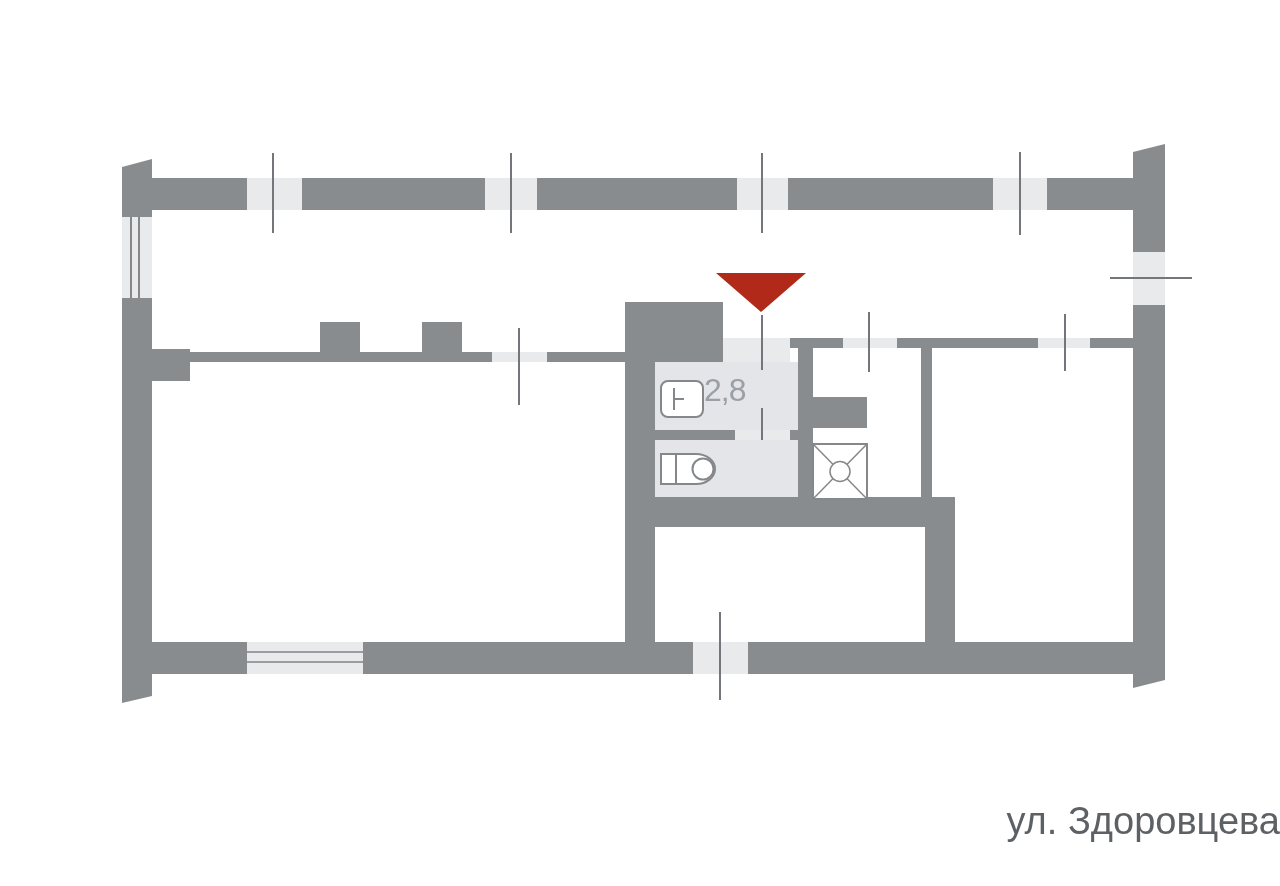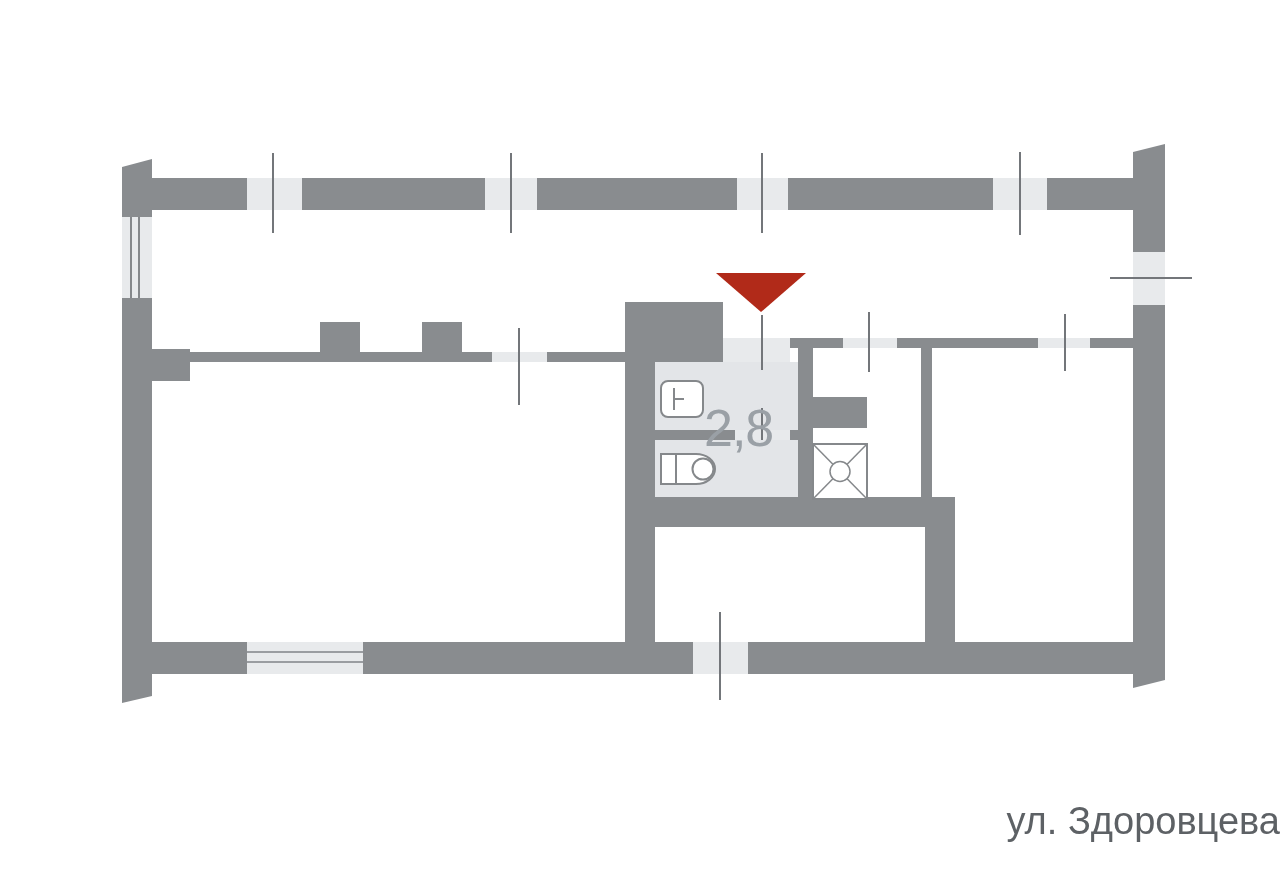--- a/index.html
+++ b/index.html
@@ -8,21 +8,21 @@
   .abs{position:absolute;}
   .wall{background:var(--wall);}
   .open{background:var(--opening);}
   .floor{background:var(--wet-floor);}
   .vtick{width:2px;background:var(--tick-line);}
   .htick{height:2px;background:var(--tick-line);}
   .mull{width:2px;background:var(--fixture-stroke);}
   .fline{height:2px;background:#9a9da1;}
   .fix-stroke{stroke:var(--fixture-stroke);}
   .entrance-fill{fill:var(--entrance-accent);}
-  .area-label{color:var(--area-text);font-size:52px;letter-spacing:-1px;line-height:1;margin-top:28px;}
+  .area-label{color:var(--area-text);font-size:32px;letter-spacing:-1px;line-height:1;}
   .caption{left:0;top:802px;width:100%;text-align:right;color:var(--caption-text);
            font-size:38px;line-height:1;}
 </style>
 </head>
 <body>
 
 <div class="stage">
 
   <div class="abs wall" style="left:150px;top:178px;width:983px;height:32px;"></div>
   <div class="abs wall" style="left:122px;top:159px;width:30px;height:545px;

